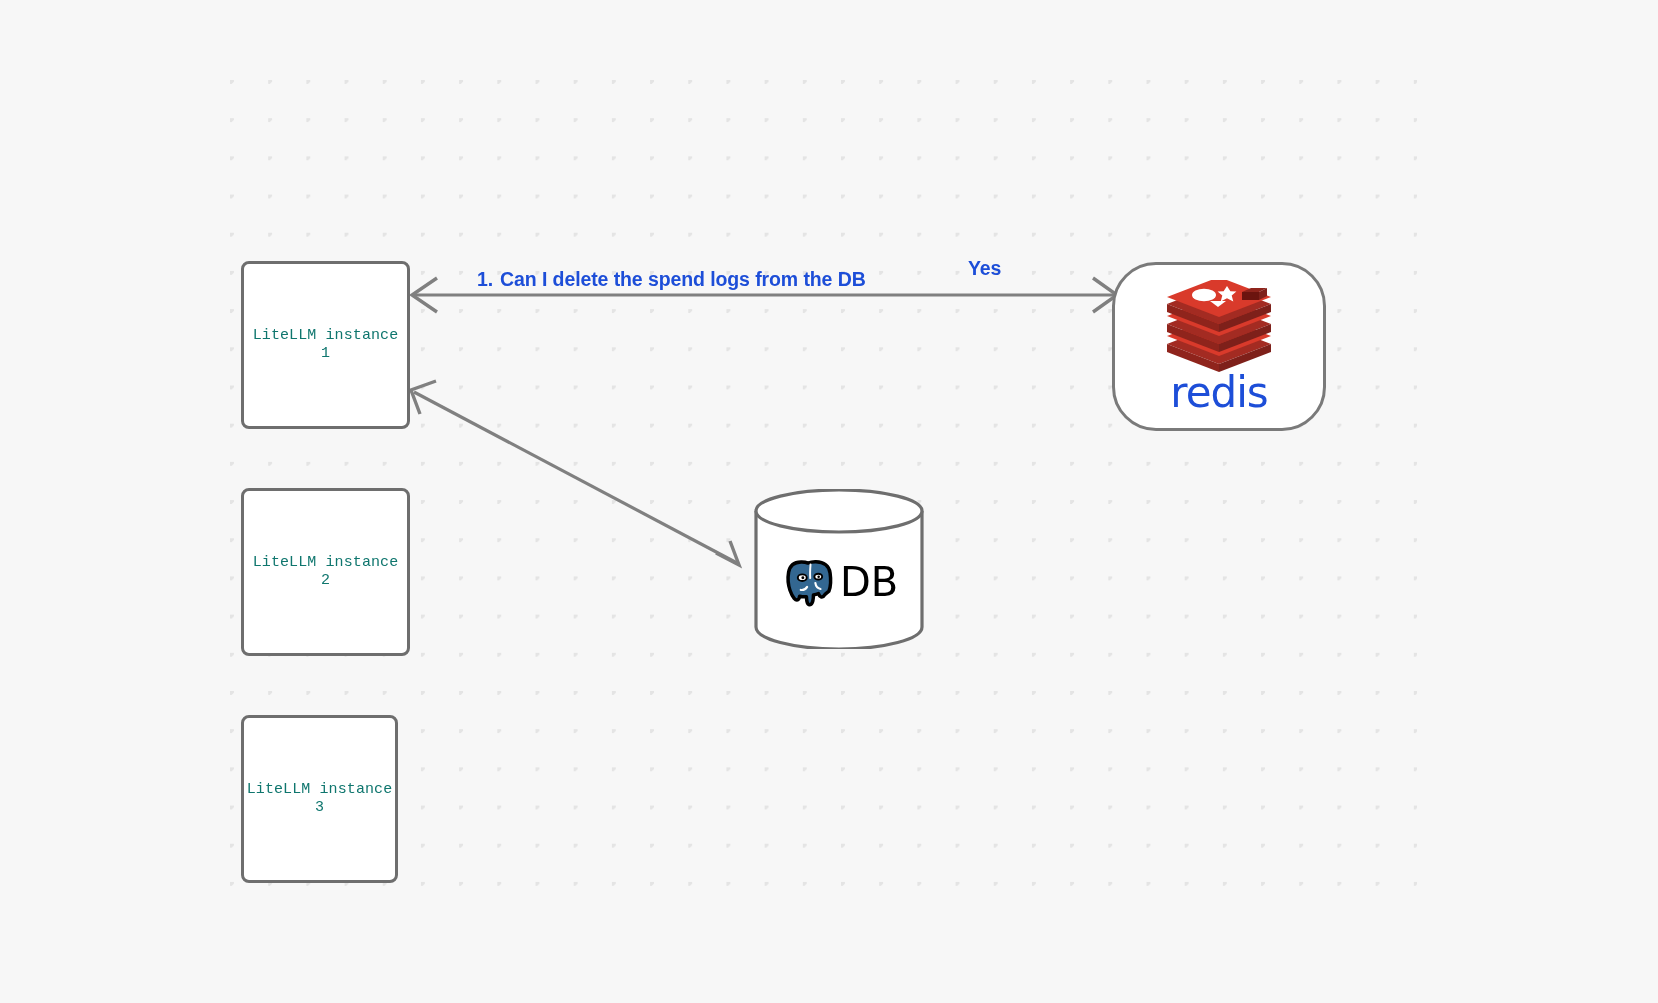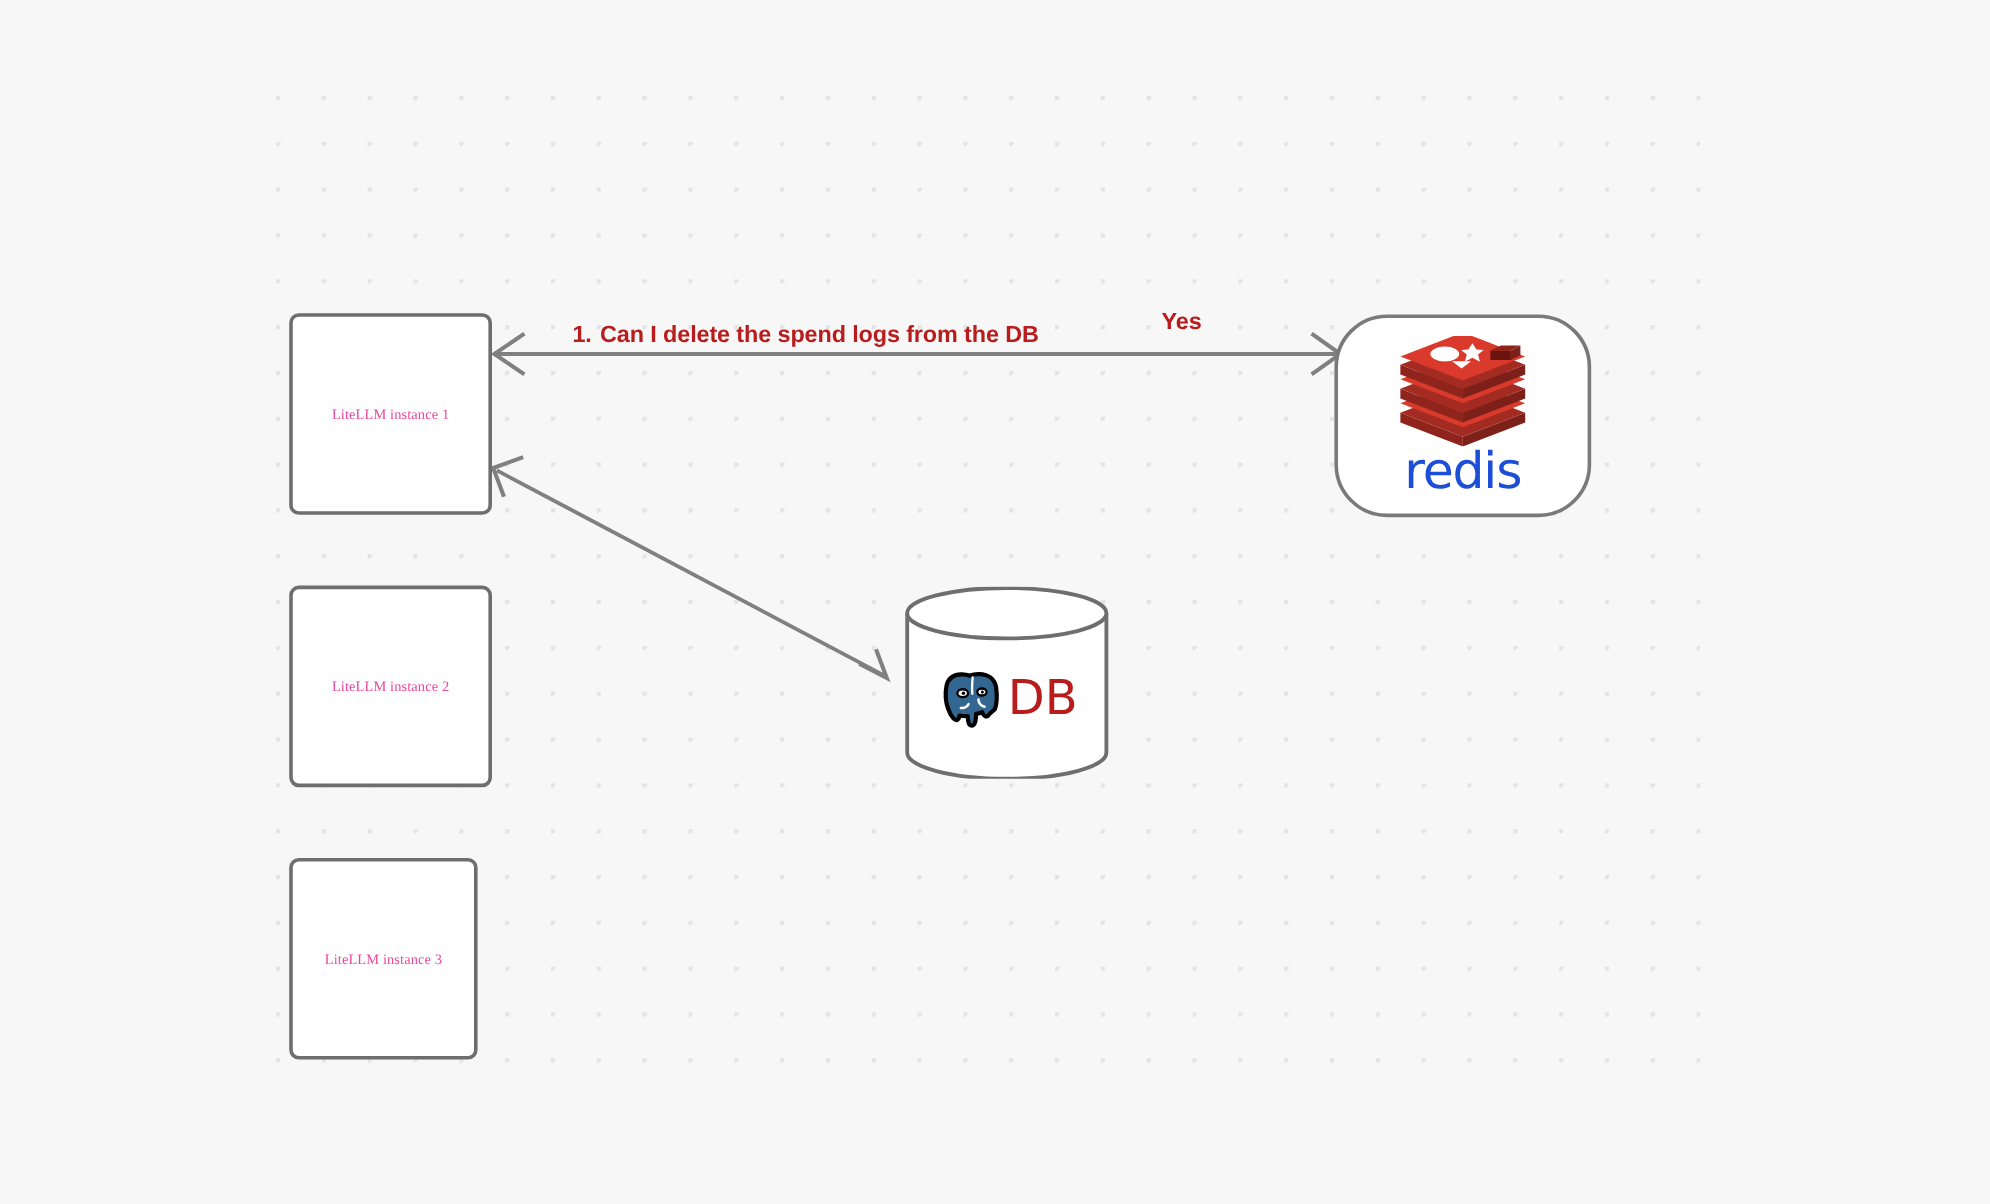--- a/index.html
+++ b/index.html
@@ -35,23 +35,23 @@
     position: absolute;
     background: #ffffff;
     border: 3px solid #6e6e6e;
     border-radius: 8px;
     box-sizing: border-box;
     display: flex;
     align-items: center;
     justify-content: center;
   }
   .node-label {
-    font-size: 12px;
-    color: #ec4899;
-    font-family: Liberation Serif, serif;
+    font-size: 15px;
+    color: #0f766e;
+    font-family: Liberation Mono, monospace;
     letter-spacing: 0.1px;
     text-align: center;
     line-height: 1.2;
   }
   #litellm-1 { left: 241px; top: 261px; width: 169px; height: 168px; }
   #litellm-2 { left: 241px; top: 488px; width: 169px; height: 168px; }
   #litellm-3 { left: 241px; top: 715px; width: 157px; height: 168px; }
 
   
   #redis-node {
@@ -98,41 +98,41 @@
     left: 0;
     top: 62px;
     width: 100%;
     display: flex;
     align-items: center;
     justify-content: center;
   }
   .db-text {
     font-family: "DejaVu Sans", sans-serif;
     font-size: 40px;
-    color: #b91c1c;
+    color: #000000;
     line-height: 1;
     margin-left: -2px;
   }
 
   
   #edges {
     position: absolute;
     left: 0; top: 0;
     width: 1658px;
     height: 1003px;
     pointer-events: none;
   }
 
   
   .edge-label {
     position: absolute;
     font-family: "Liberation Sans", sans-serif;
     font-weight: bold;
     font-size: 19.5px;
-    color: #b91c1c;
+    color: #1d4ed8;
     white-space: nowrap;
     letter-spacing: -0.1px;
   }
   #label-1 { left: 477px; top: 268px; }
   #label-1b { left: 968px; top: 257px; }
   #label-2 { left: 553px; top: 434px; }
   .lbl-num { margin-right: 7px; }
 </style>
 </head>
 <body>

